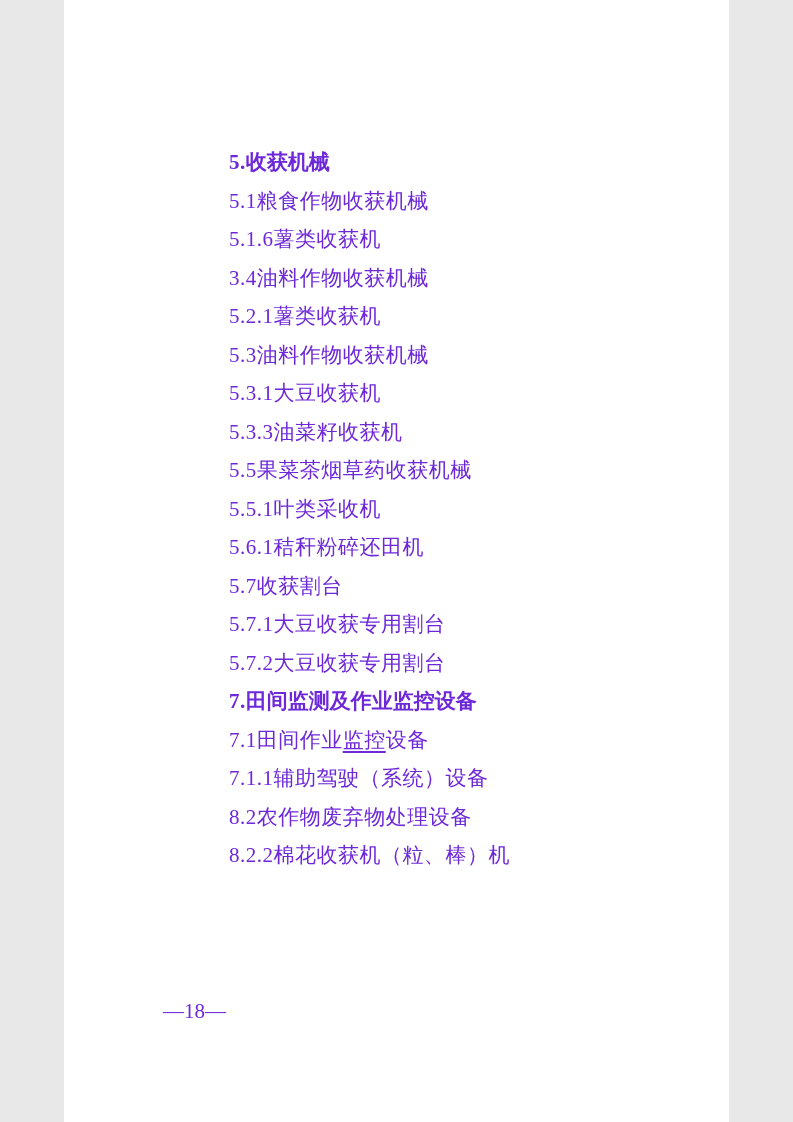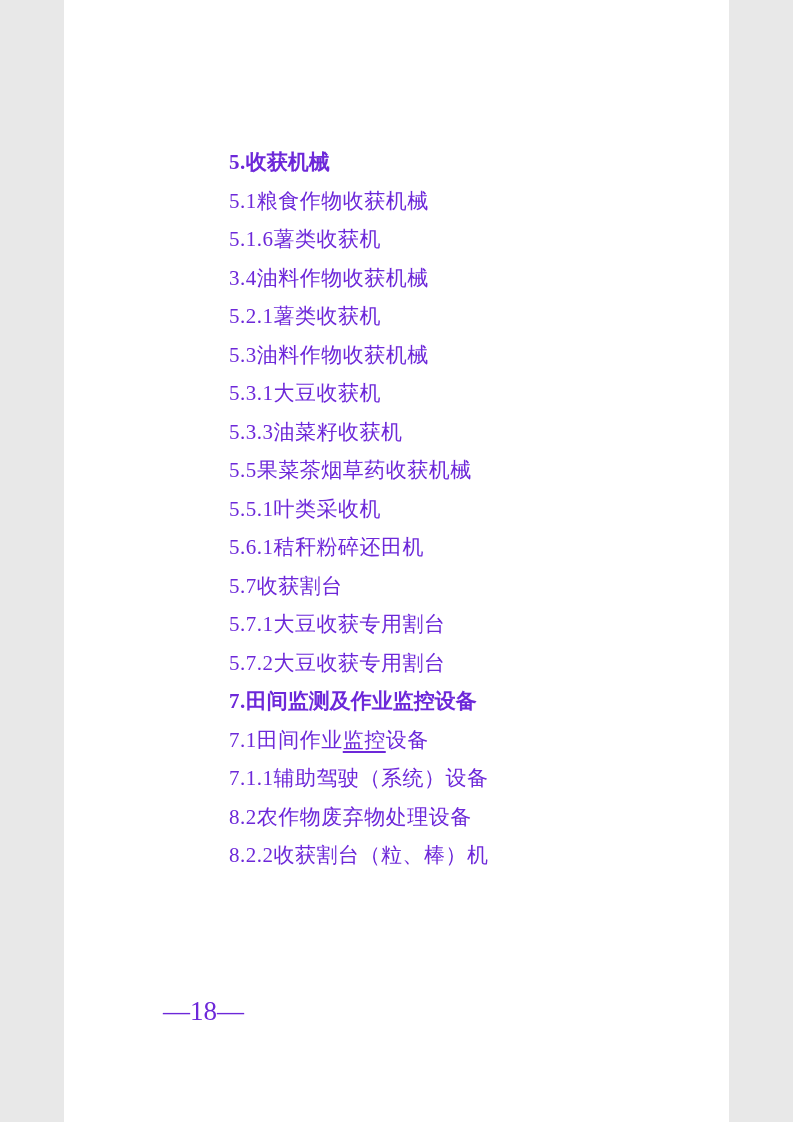--- a/index.html
+++ b/index.html
@@ -45,21 +45,21 @@
     letter-spacing: 0;
   }
   .u {
     text-decoration: underline;
     text-underline-offset: 4px;
   }
   .page-number {
     position: absolute;
     left: 99px;
     top: 995px;
-    font-size: 27px;
+    font-size: 21px;
     line-height: 32px;
     font-family: "Liberation Serif", "DejaVu Serif", serif;
   }
 </style>
 </head>
 <body>
 
 <div class="page">
   <main class="content">
 
@@ -95,18 +95,18 @@
 
     <div class="row heading"><span class="num">7.</span><span class="label">田间监测及作业监控设备</span></div>
 
     <div class="row"><span class="num">7.1</span><span class="label">田间作业</span><span class="label u">监控</span><span class="label">设备</span></div>
 
     <div class="row"><span class="num">7.1.1</span><span class="label">辅助驾驶（系统）设备</span></div>
 
 
     <div class="row"><span class="num">8.2</span><span class="label">农作物废弃物处理设备</span></div>
 
-    <div class="row"><span class="num">8.2.2</span><span class="label">收获割台（粒、棒）机</span></div>
+    <div class="row"><span class="num">8.2.2</span><span class="label">棉花收获机（粒、棒）机</span></div>
 
   </main>
 
   <div class="page-number">—18—</div>
 </div>
 
 </body></html>

